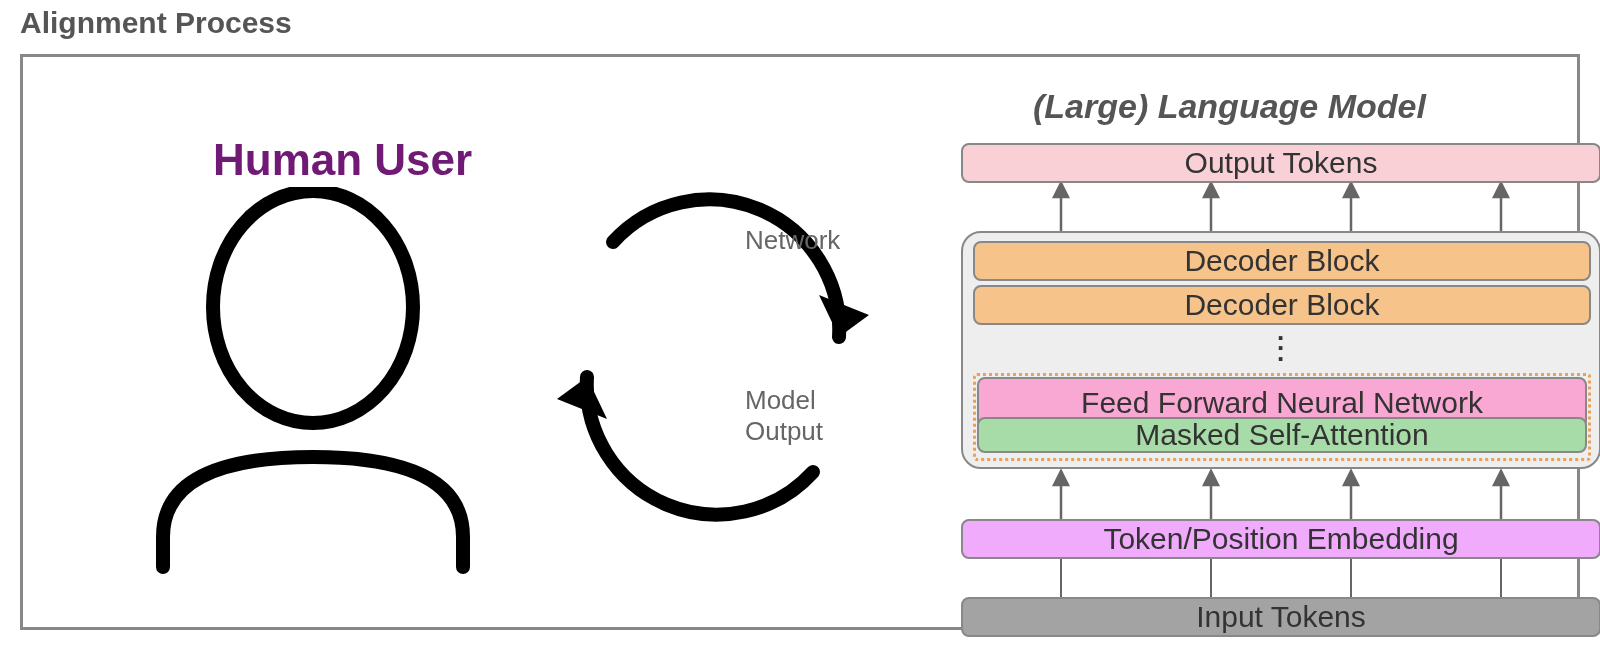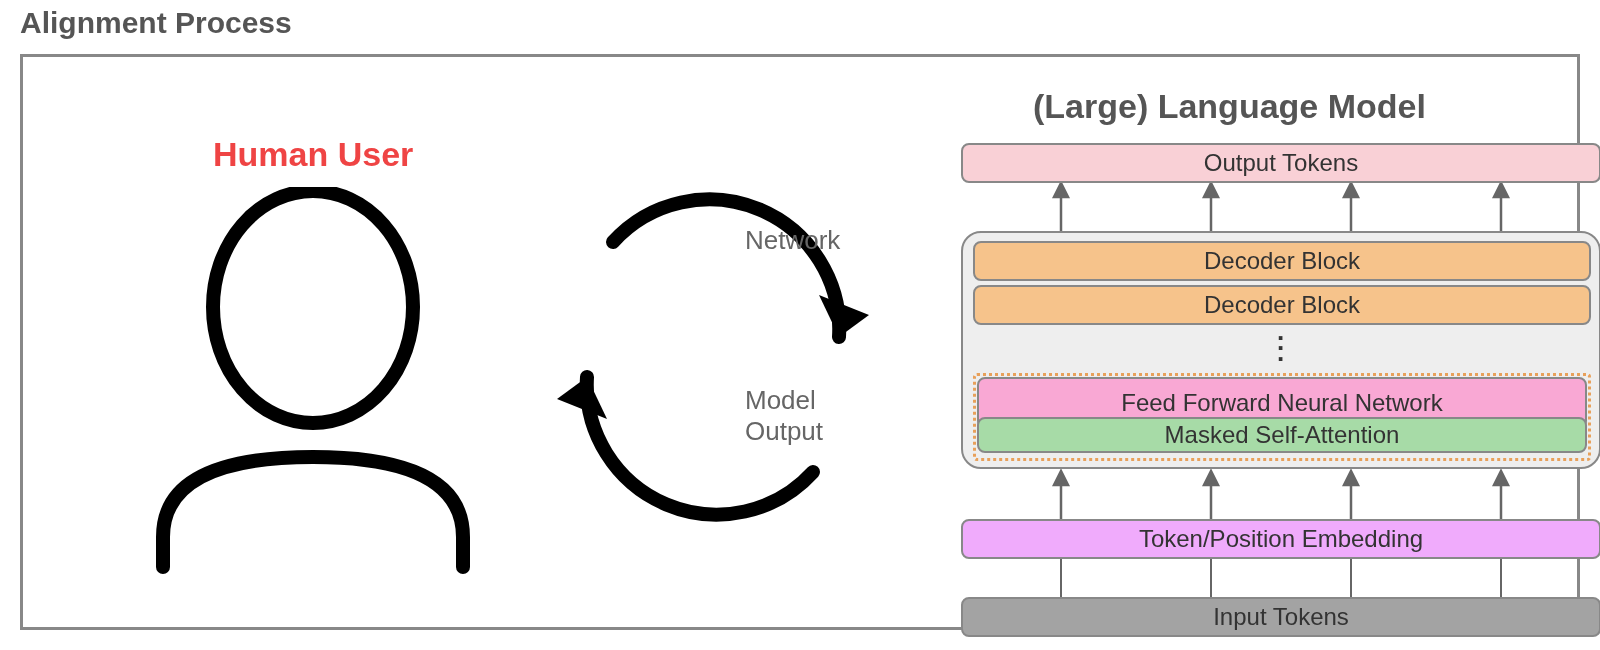--- a/index.html
+++ b/index.html
@@ -1,26 +1,26 @@
 <!DOCTYPE html>
 <html><head>
   <meta charset="utf-8">
   <style>
     * { box-sizing: border-box; margin: 0; padding: 0; }
     body { font-family: Arial, Helvetica, sans-serif; background: #fff; width: 1600px; height: 650px; position: relative; }
     .title { position: absolute; top: 6px; left: 20px; font-size: 30px; font-weight: bold; color: #555; }
     .frame { position: absolute; top: 54px; left: 20px; right: 20px; bottom: 20px; border: 3px solid #888; background: #fff; }
-    .human-label { position: absolute; top: 78px; left: 190px; font-size: 34px; font-weight: bold; color: #ef4444; }
+    .human-label { position: absolute; top: 78px; left: 190px; font-size: 44px; font-weight: bold; color: #701a75; }
     .human-icon { position: absolute; top: 130px; left: 120px; }
-    .llm-label { position: absolute; top: 30px; left: 1010px; font-size: 34px; font-weight: bold; color: #555; }
+    .llm-label { position: absolute; top: 30px; left: 1010px; font-size: 34px; font-weight: bold; color: #555; font-style: italic; }
     .cycle { position: absolute; top: 130px; left: 520px; width: 340px; height: 340px; }
     .cycle-label-top { position: absolute; top: 168px; left: 722px; font-size: 26px; color: #666; }
     .cycle-label-bot { position: absolute; top: 328px; left: 722px; font-size: 26px; color: #666; line-height: 1.2; text-align: left; }
     .llm-stack { position: absolute; top: 86px; left: 938px; width: 640px; height: 494px; }
-    .block { position: absolute; border: 2px solid #888; border-radius: 8px; font-size: 24px; color: #333; display: flex; align-items: center; justify-content: center; }
+    .block { position: absolute; border: 2px solid #888; border-radius: 8px; font-size: 30px; color: #333; display: flex; align-items: center; justify-content: center; }
     .output-tokens { top: 0; left: 0; width: 640px; height: 40px; background: #f9d0d6; }
     .decoder-stack { position: absolute; top: 88px; left: 0; width: 640px; height: 238px; background: #eee; border: 2px solid #888; border-radius: 20px; padding: 0; }
     .dec1 { top: 8px; left: 10px; width: 618px; height: 40px; background: #f6c38b; }
     .dec2 { top: 52px; left: 10px; width: 618px; height: 40px; background: #f6c38b; }
     .vdots { position: absolute; top: 93px; left: 314px; font-size: 26px; color: #333; font-weight: bold; letter-spacing: 0; line-height: 0.4; }
     .dotted-box { position: absolute; top: 140px; left: 10px; width: 618px; height: 88px; border: 3px dotted #e8a05a; border-radius: 4px; }
     .ffn { top: 144px; left: 14px; width: 610px; height: 52px; background: #f9a8d4; }
     .msa { top: 184px; left: 14px; width: 610px; height: 36px; background: #a7dba7; }
     .embed { top: 376px; left: 0; width: 640px; height: 40px; background: #f0abfc; }
     .input-tokens { top: 454px; left: 0; width: 640px; height: 40px; background: #a3a3a3; }

